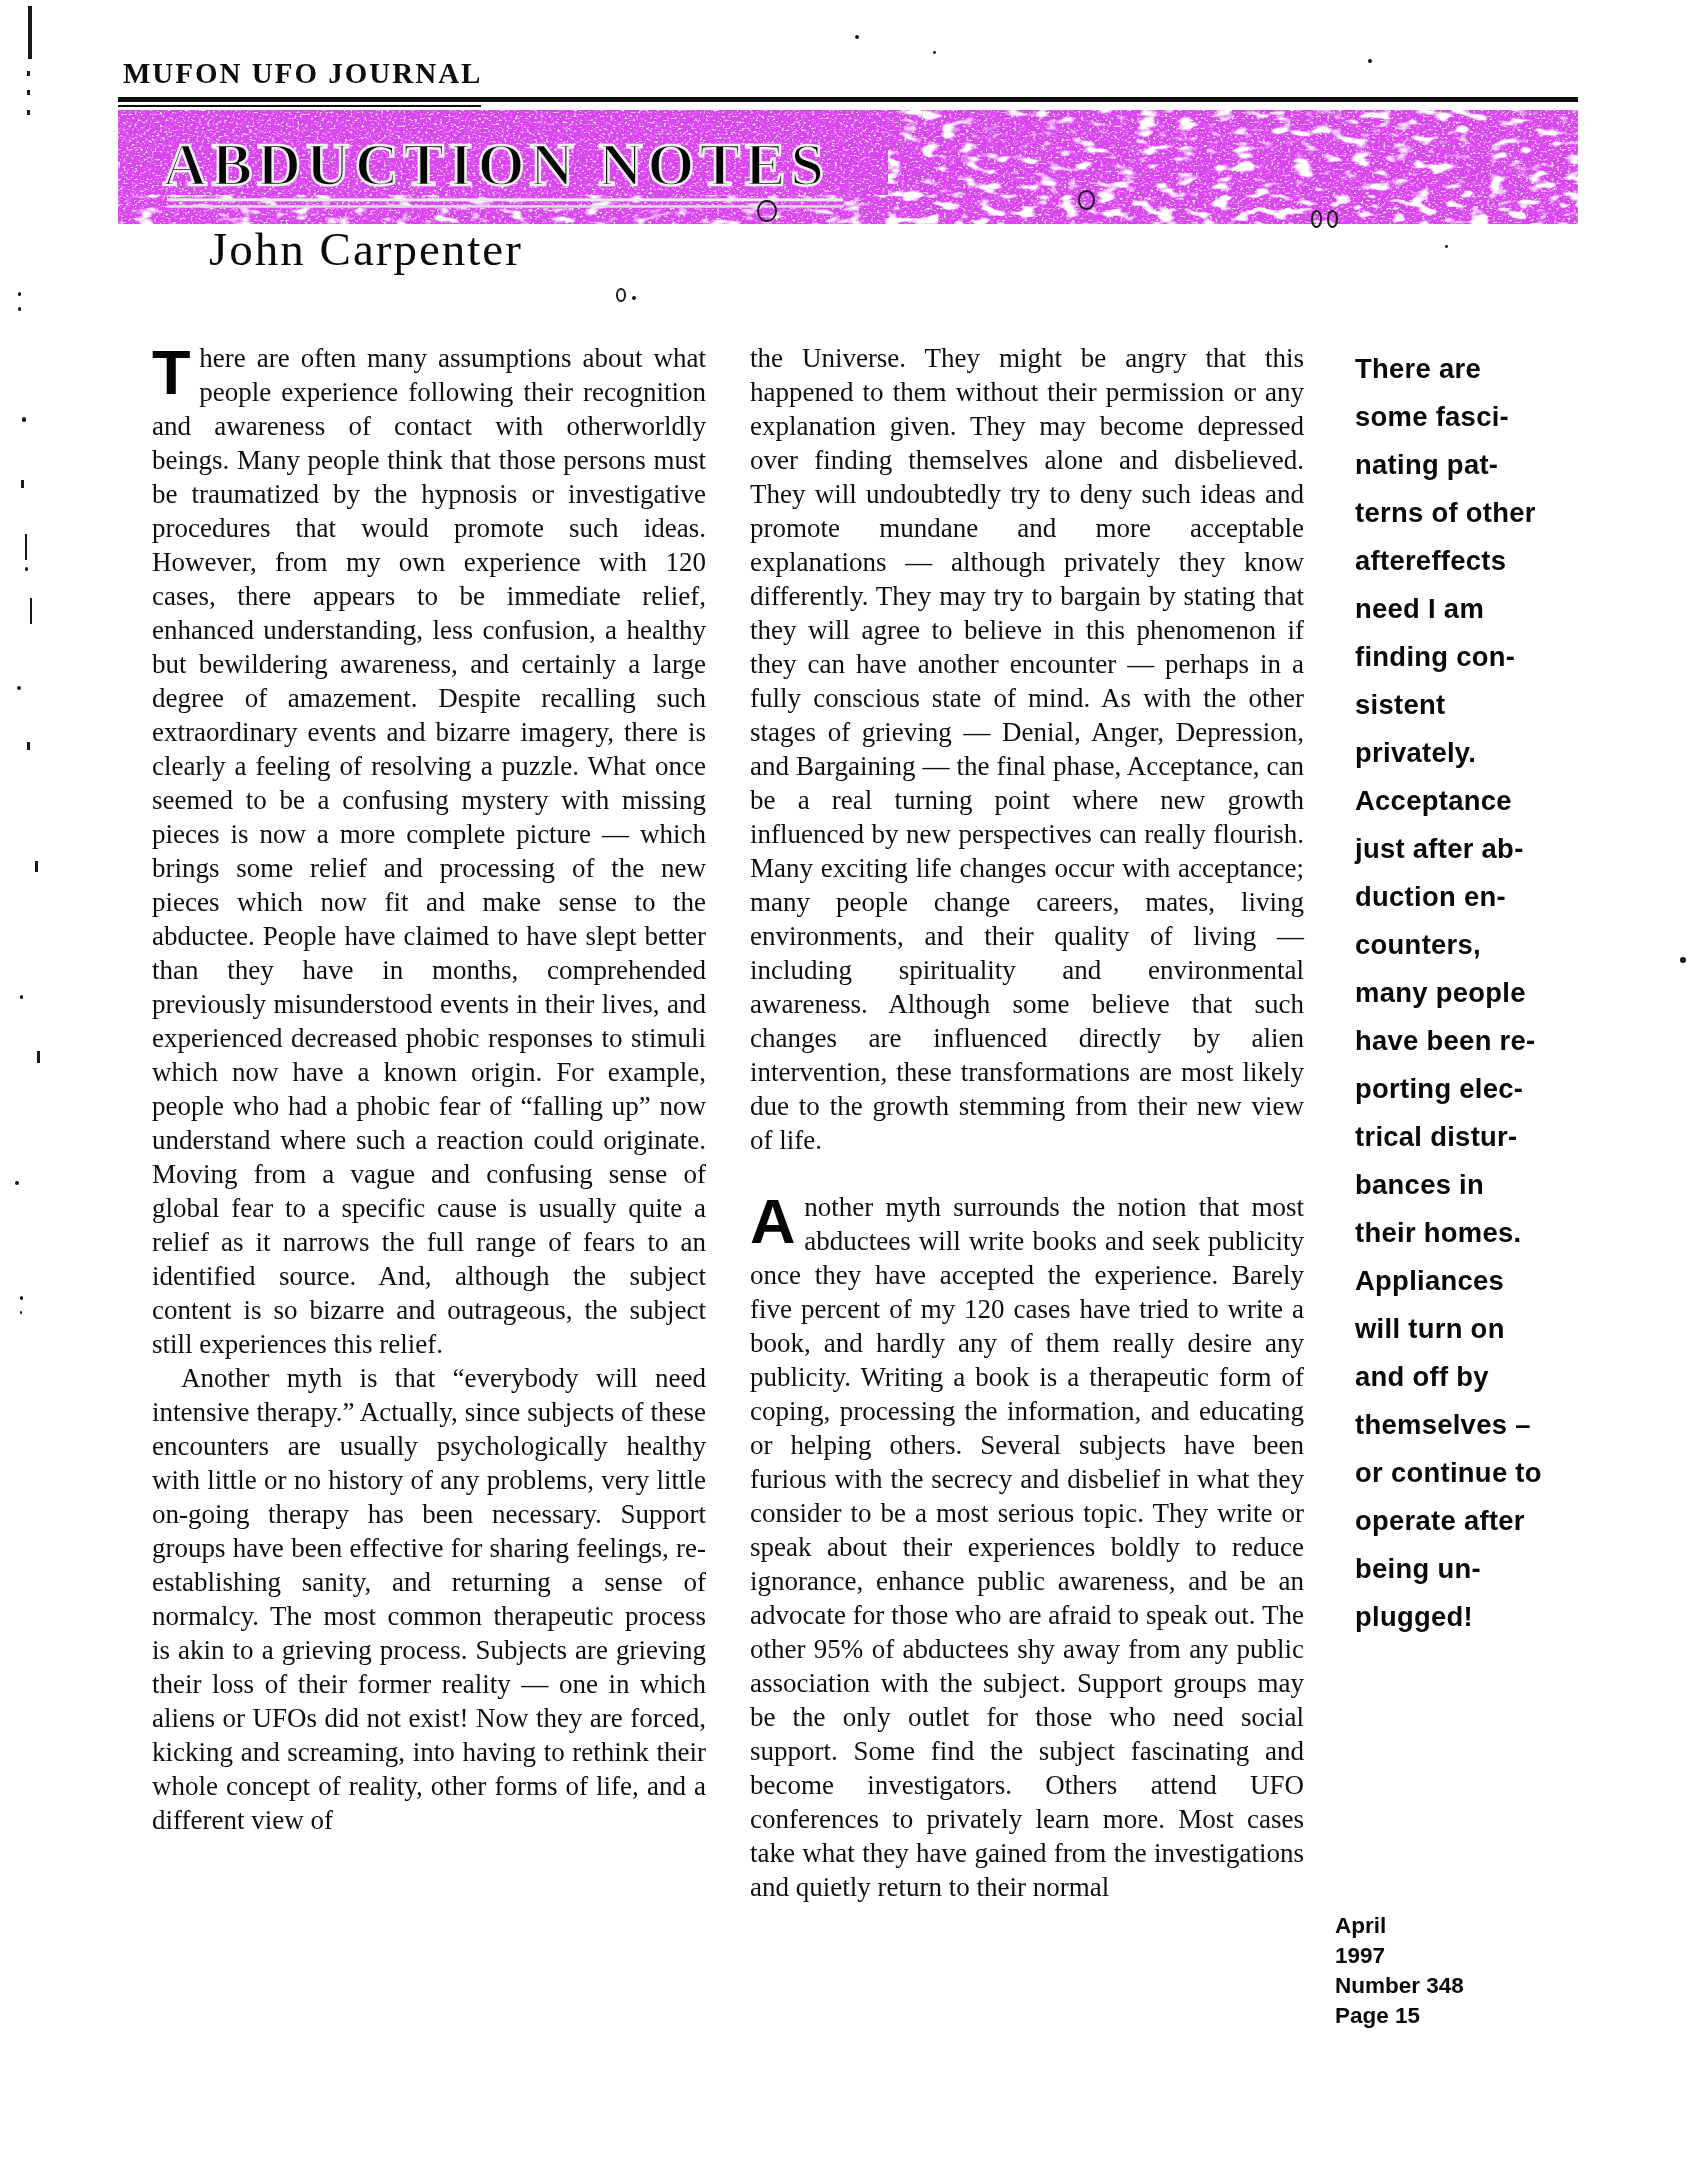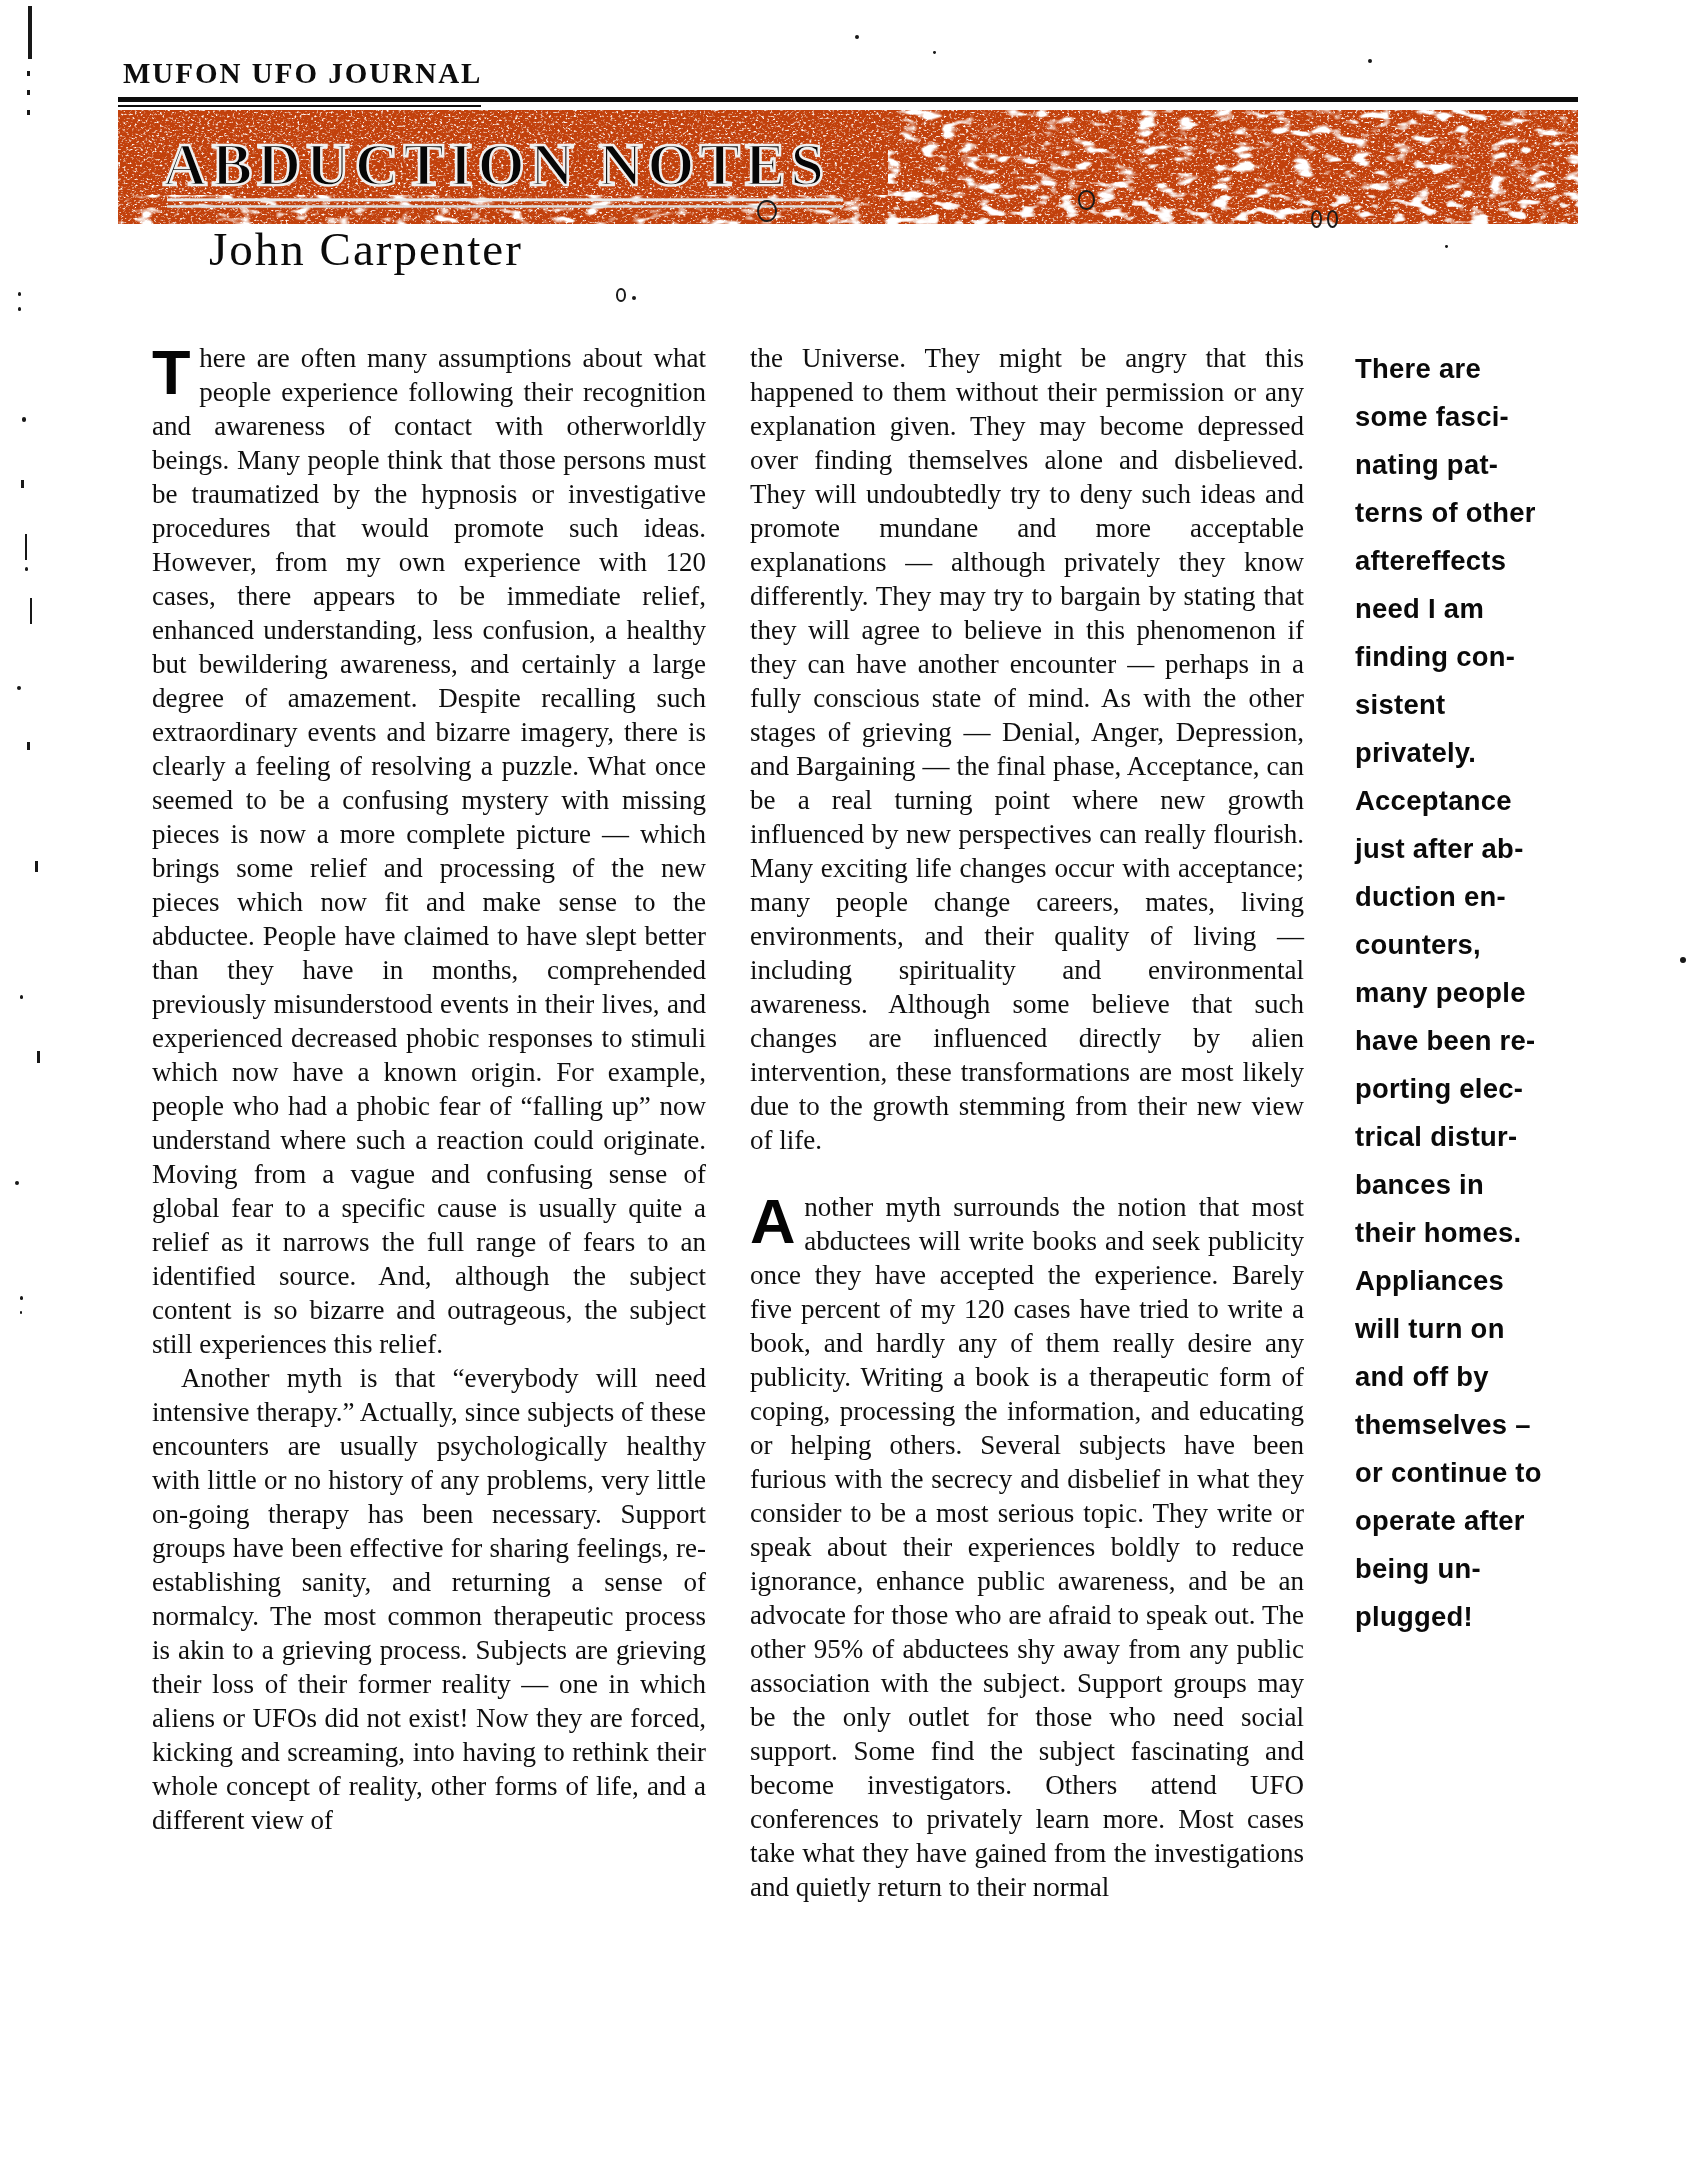--- a/index.html
+++ b/index.html
@@ -10,21 +10,21 @@
   }
   .masthead {
     position:absolute; left:123px; top:57px;
     font-family:Liberation Serif, serif; font-weight:bold;
     font-size:29px; letter-spacing:2px; color:#0d0d0d;
   }
   .rule  { position:absolute; left:118px; top:97px;  width:1460px; height:4.9px; background:#0c0c0c; }
   .rule2 { position:absolute; left:118px; top:105px; width:363px;  height:2px; background:#0c0c0c; }
   .banner {
     position:absolute; left:118px; top:110px; width:1460px; height:114px;
-    background:#c2410c;
+    background:#d946ef;
   }
   .banner-noise { position:absolute; left:0; top:0; width:100%; height:100%; }
   .banner-title-svg { position:absolute; left:0; top:0; }
   .byline {
     position:absolute; left:209px; top:222px;
     font-size:47px; letter-spacing:2px; color:#0b0b0b;
   }
   .columns { position:absolute; left:152px; top:341px; display:flex; }
   .col-main {
     width:554px; font-size:27px; line-height:34px;
@@ -128,20 +128,26 @@
         <div class="pq-line">will turn on</div>
         <div class="pq-line">and off by</div>
         <div class="pq-line">themselves –</div>
         <div class="pq-line">or continue to</div>
         <div class="pq-line">operate after</div>
         <div class="pq-line">being un-</div>
         <div class="pq-line">plugged!</div>
       </div>
   </div>
 
+  <div class="issue-block">
+      <div class="issue-line">April</div>
+      <div class="issue-line">1997</div>
+      <div class="issue-line">Number 348</div>
+      <div class="issue-line">Page 15</div>
+    </div>
 
   <div class="artifact" style="left:28px;top:5.9px;width:3.9px;height:53px;"></div>
   <div class="artifact" style="left:26.5px;top:71px;width:3.9px;height:4.9px;"></div>
   <div class="artifact" style="left:26.5px;top:90px;width:3.9px;height:4.9px;"></div>
   <div class="artifact" style="left:26.5px;top:110px;width:3.9px;height:4.9px;"></div>
   <div class="artifact round" style="left:17.6px;top:292px;width:3.9px;height:3.9px;"></div>
   <div class="artifact round" style="left:17.6px;top:307px;width:3.9px;height:3.9px;"></div>
   <div class="artifact round" style="left:21.6px;top:417px;width:4.9px;height:4.9px;"></div>
   <div class="artifact" style="left:20.6px;top:480px;width:3.9px;height:7.8px;"></div>
   <div class="artifact" style="left:24.5px;top:534px;width:2.9px;height:25.5px;"></div>

